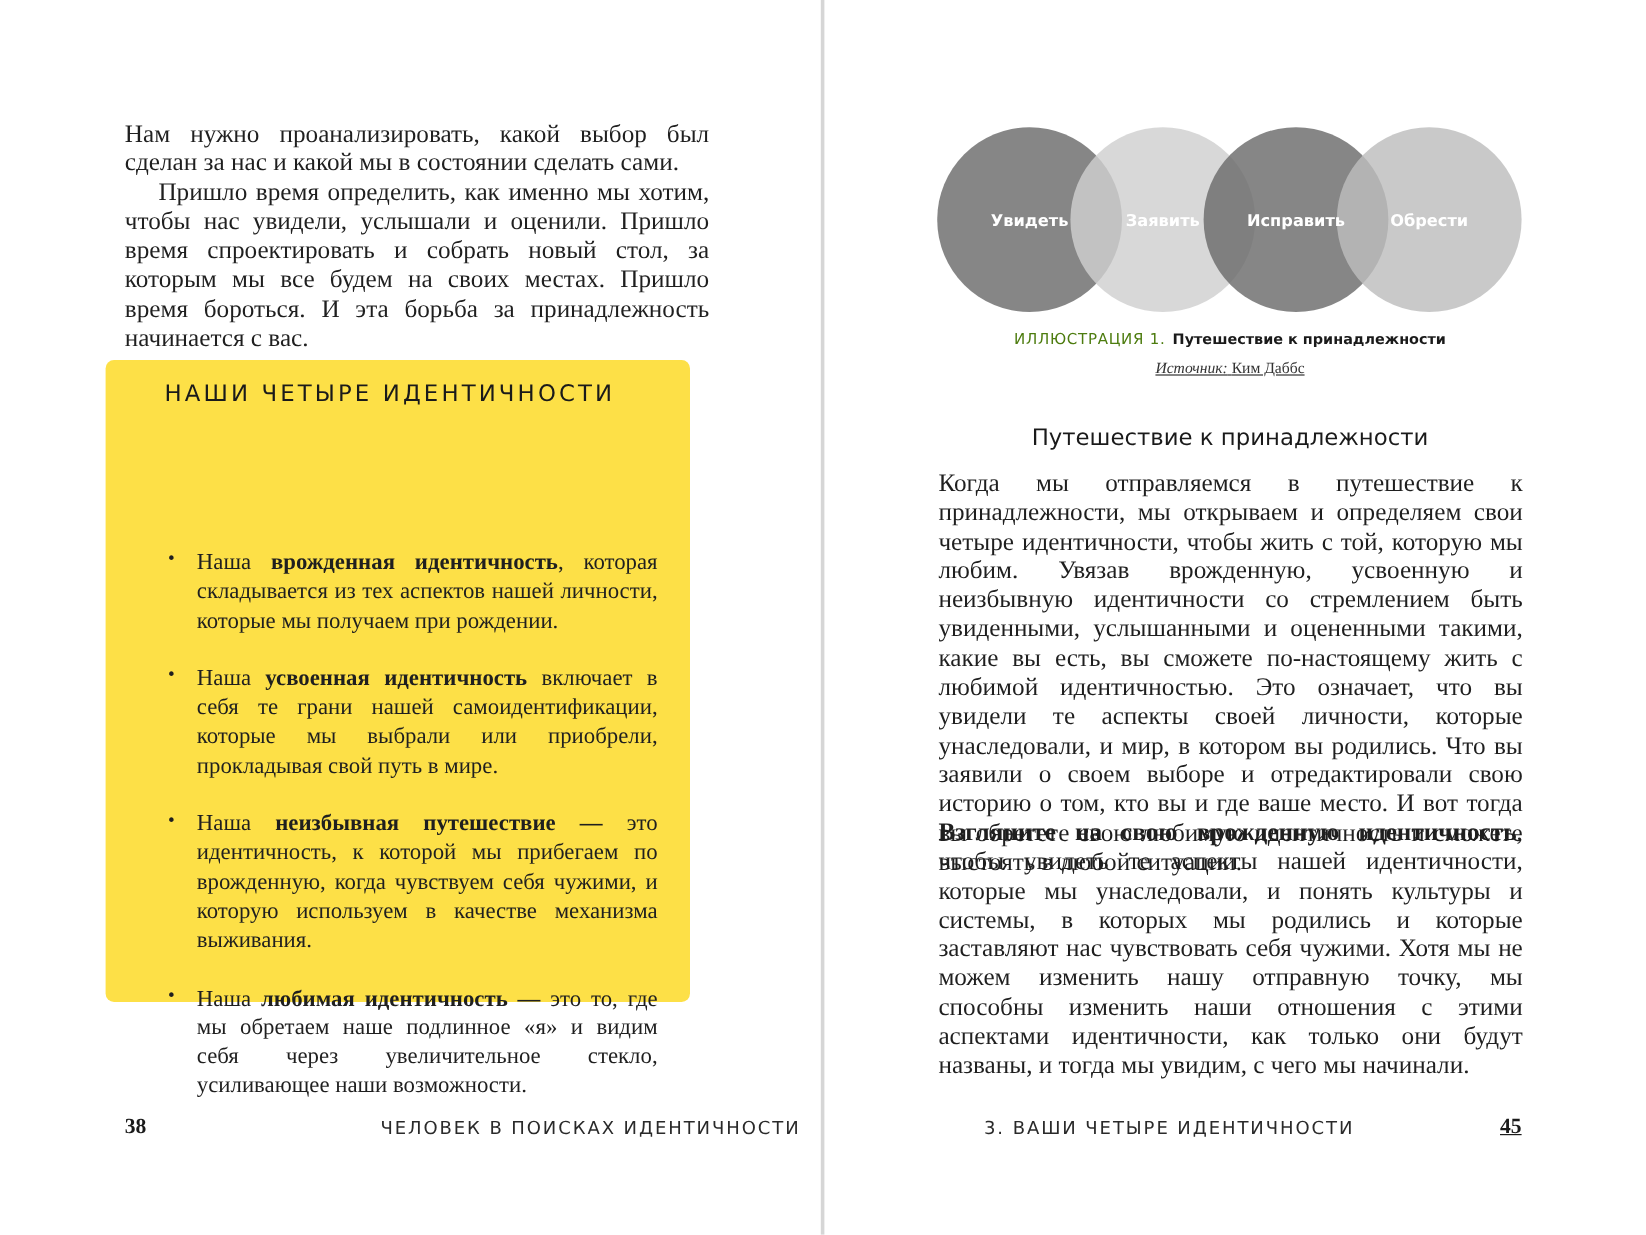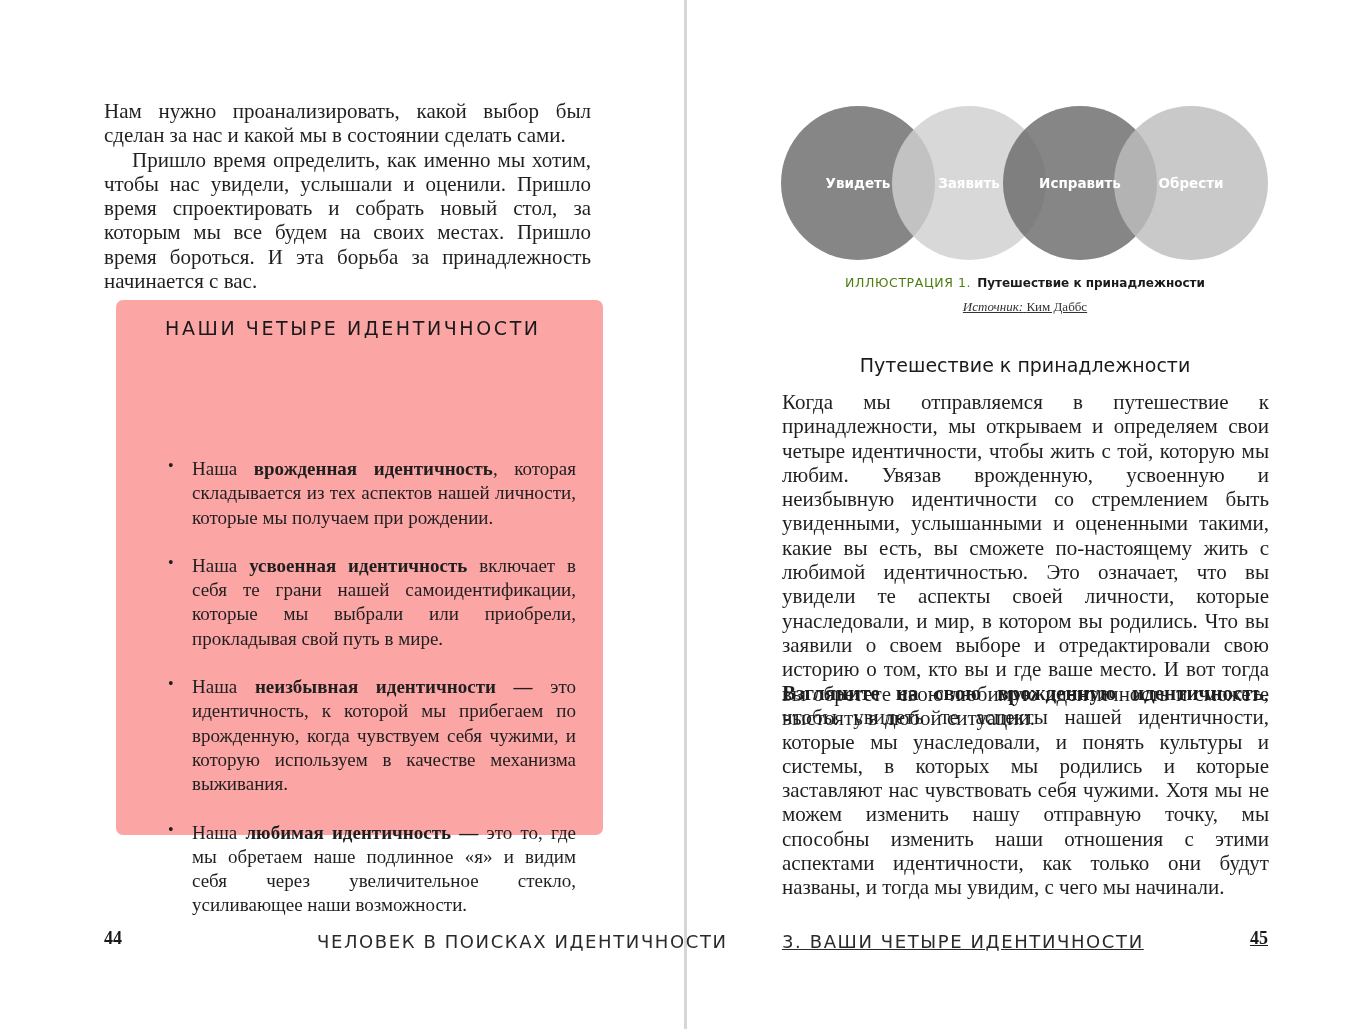--- a/index.html
+++ b/index.html
@@ -11,37 +11,37 @@
   .page-left { left: 0; width: 684px; }
   .page-right { left: 688px; width: 684px; }
   .spine { position: absolute; left: 684px; top: 0; width: 3px; height: 1029px; background: #d6d6d6; }
 
   .body-text { font-size: 21px; line-height: 24.3px; text-align: justify; margin: 0; }
   .body-text.indent { text-indent: 28px; }
 
   
   .left-intro { position: absolute; left: 104px; top: 99px; width: 487px; }
   .box {
-    position: absolute; left: 116px; top: 300px; width: 487px; height: 535px;
-    background: #fca5a5; border-radius: 7px;
+    position: absolute; left: 88px; top: 300px; width: 487px; height: 535px;
+    background: #fde047; border-radius: 7px;
   }
   .box-title {
     position: absolute; left: 49px; top: 17px;
     font-family: "DejaVu Sans", sans-serif; font-size: 19px; letter-spacing: 2.6px; color: #1a1a1a;
     margin: 0; font-weight: normal;
   }
   .box-intro { position: absolute; left: 28px; top: 55px; width: 432px; }
   .box-list { position: absolute; left: 28px; top: 133px; width: 432px; margin: 0; padding: 0; list-style: none; }
   .box-list li { position: relative; padding-left: 48px; margin-bottom: 6px; }
   .box-list li .bullet { position: absolute; left: 24px; top: 0; font-size: 16px; }
   .box-list li .txt { font-size: 19px; line-height: 24.3px; text-align: justify; display: block; margin-top: 24px; }
   b { font-weight: bold; }
 
   .footer-num { position: absolute; top: 928px; font-family: "Liberation Serif", serif; font-weight: bold; font-size: 18px; color: #1a1a1a; }
-  .footer-run { position: absolute; top: 931px; font-family: "DejaVu Sans", sans-serif; font-size: 18px; letter-spacing: 1.6px; color: #2a2a2a; }
+  .footer-run { position: absolute; top: 931px; font-family: "DejaVu Sans", sans-serif; font-size: 15px; letter-spacing: 1.6px; color: #2a2a2a; }
 
   
   .figure { position: absolute; left: 780px; top: 104px; width: 490px; height: 158px; }
   .figure svg { display: block; }
   .fig-caption {
     position: absolute; left: 780px; top: 275px; width: 490px; text-align: center;
     font-family: "DejaVu Sans", sans-serif; font-size: 12.5px; color: #1a1a1a;
   }
   .fig-caption .label { color: #4d7c0f; letter-spacing: 0.6px; margin-right: 6px; }
   .fig-caption .title { font-weight: bold; font-size: 12px; }
@@ -75,30 +75,30 @@
     <li>
       <span class="bullet">•</span>
       <span class="txt"><span>Наша </span><b>врожденная идентичность</b><span>, которая складывается из тех аспектов нашей личности, которые мы получаем при рождении.</span></span>
     </li>
     <li>
       <span class="bullet">•</span>
       <span class="txt"><span>Наша </span><b>усвоенная идентичность</b><span> включает в себя те грани нашей самоидентификации, которые мы выбрали или приобрели, прокладывая свой путь в мире.</span></span>
     </li>
     <li>
       <span class="bullet">•</span>
-      <span class="txt"><span>Наша </span><b>неизбывная идентичности —</b><span> это идентичность, к которой мы прибегаем по врожденную, когда чувствуем себя чужими, и которую используем в качестве механизма выживания.</span></span>
+      <span class="txt"><span>Наша </span><b>неизбывная путешествие —</b><span> это идентичность, к которой мы прибегаем по врожденную, когда чувствуем себя чужими, и которую используем в качестве механизма выживания.</span></span>
     </li>
     <li>
       <span class="bullet">•</span>
       <span class="txt"><span>Наша </span><b>любимая идентичность —</b><span> это то, где мы обретаем наше подлинное «я» и видим себя через увеличительное стекло, усиливающее наши возможности.</span></span>
     </li>
   </ul>
 </div>
 
-<div class="footer-num" style="left:104px;">44</div>
+<div class="footer-num" style="left:104px;">38</div>
 <div class="footer-run" style="left:317px;">ЧЕЛОВЕК В ПОИСКАХ ИДЕНТИЧНОСТИ</div>
 
 <div class="figure">
   <svg id="circles-svg" width="490" height="158" viewBox="0 0 490 158">
       <circle cx="78" cy="79" r="77" fill="#6b6b6b" fill-opacity="0.82"></circle>
       <circle cx="189" cy="79" r="77" fill="#cfcfcf" fill-opacity="0.82"></circle>
       <circle cx="300" cy="79" r="77" fill="#6b6b6b" fill-opacity="0.82"></circle>
       <circle cx="411" cy="79" r="77" fill="#bdbdbd" fill-opacity="0.82"></circle>
       <text x="78" y="84" text-anchor="middle" fill="#ffffff" font-family="&quot;DejaVu Sans&quot;, sans-serif" font-weight="bold" font-size="13.5">Увидеть</text>
       <text x="189" y="84" text-anchor="middle" fill="#ffffff" font-family="&quot;DejaVu Sans&quot;, sans-serif" font-weight="bold" font-size="13.5">Заявить</text>
@@ -113,14 +113,14 @@
 <div class="fig-source">
   <i>Источник:</i>
   <span>Ким Даббс</span>
 </div>
 
 <h3 class="section-heading">Путешествие к принадлежности</h3>
 
 <p class="body-text right-p1">Когда мы отправляемся в путешествие к принадлежности, мы открываем и определяем свои четыре идентичности, чтобы жить с той, которую мы любим. Увязав врожденную, усвоенную и неизбывную идентичности со стремлением быть увиденными, услышанными и оцененными такими, какие вы есть, вы сможете по-настоящему жить с любимой идентичностью. Это означает, что вы увидели те аспекты своей личности, которые унаследовали, и мир, в котором вы родились. Что вы заявили о своем выборе и отредактировали свою историю о том, кто вы и где ваше место. И вот тогда вы обретете свою любимую идентичность и сможете выстоять в любой ситуации.</p>
 <p class="body-text right-p2"><b>Взгляните на свою врожденную идентичность</b><span>, чтобы увидеть те аспекты нашей идентичности, которые мы унаследовали, и понять культуры и системы, в которых мы родились и которые заставляют нас чувствовать себя чужими. Хотя мы не можем изменить нашу отправную точку, мы способны изменить наши отношения с этими аспектами идентичности, как только они будут названы, и тогда мы увидим, с чего мы начинали.</span></p>
 
-<div class="footer-run" style="left:782px;text-decoration:underline;">3.  ВАШИ ЧЕТЫРЕ ИДЕНТИЧНОСТИ</div>
+<div class="footer-run" style="left:820px;">3.  ВАШИ ЧЕТЫРЕ ИДЕНТИЧНОСТИ</div>
 <div class="footer-num" style="left:1250px;text-decoration:underline;">45</div>
 
 </body></html>

